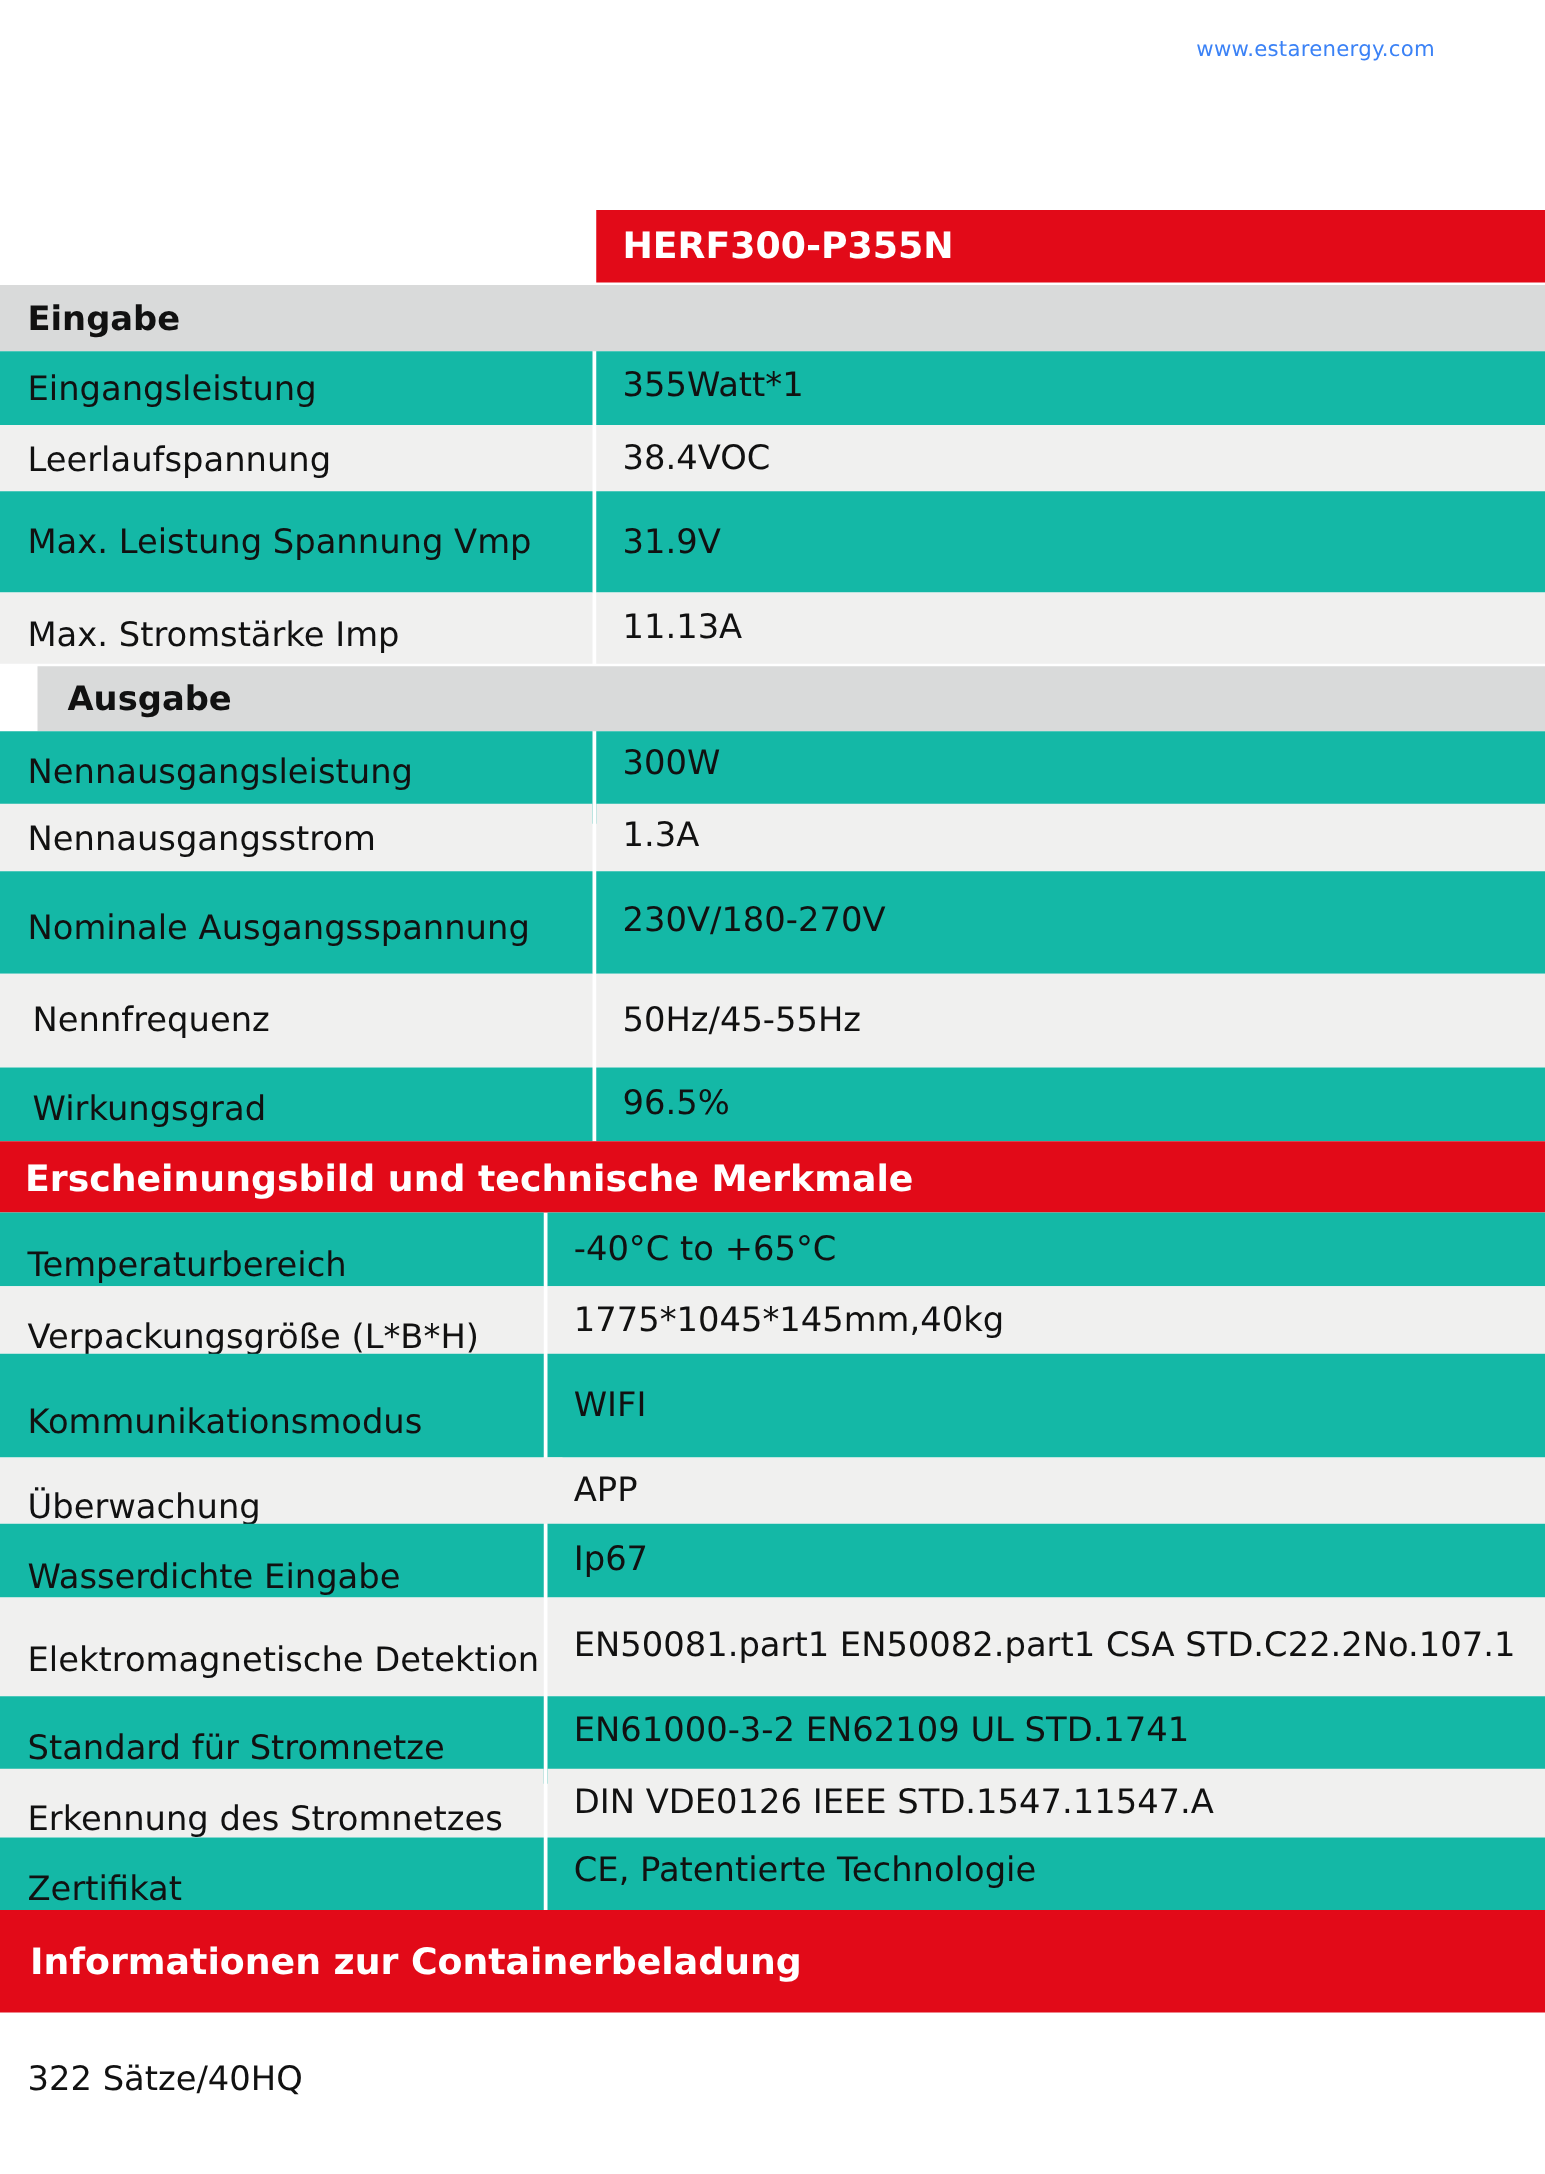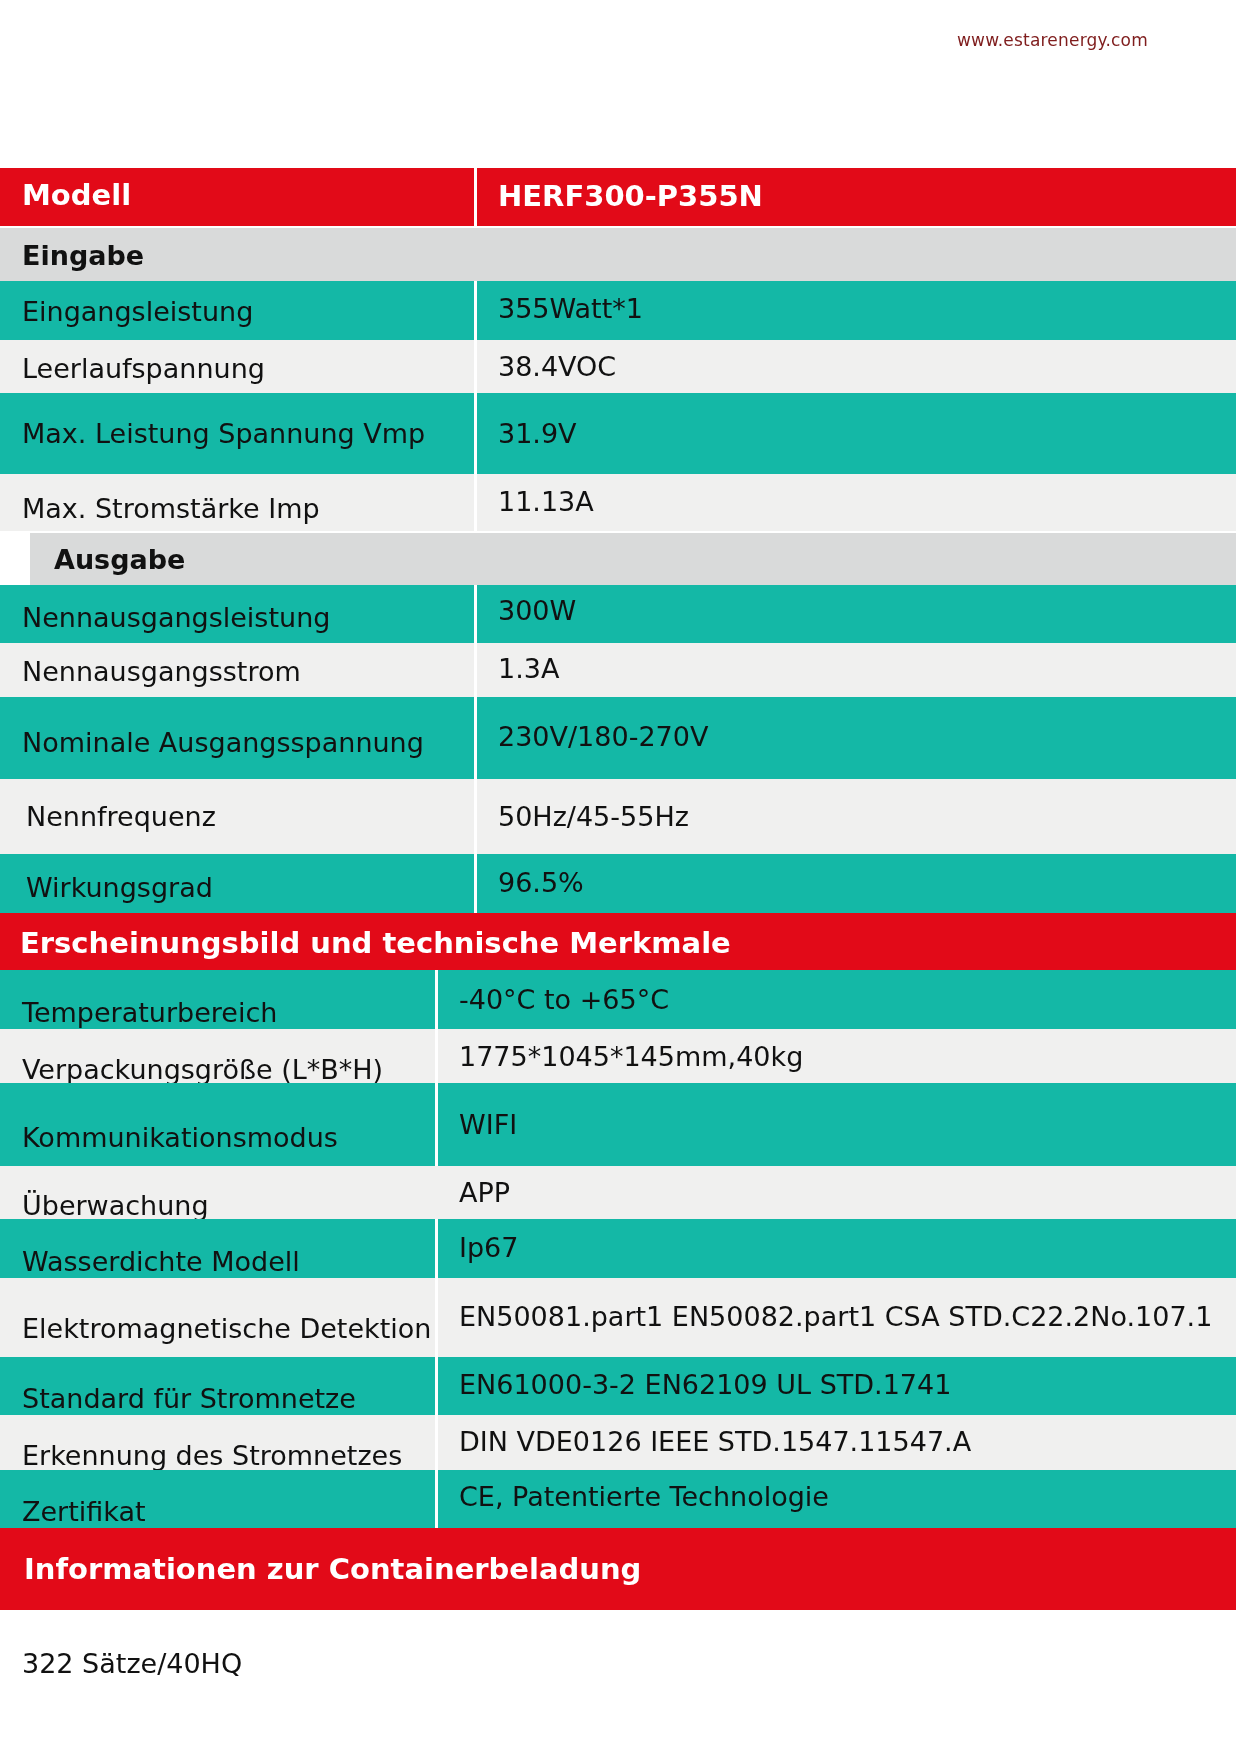--- a/index.html
+++ b/index.html
@@ -13,21 +13,21 @@
       position: relative;
       overflow: hidden;
       font-family: "DejaVu Sans", "Liberation Sans", sans-serif;
       color: #111111;
     }
     .website {
       position: absolute;
       top: 30px;
       left: 957px;
       font-size: 17px;
-      color: #7f1d1d;
+      color: #3b82f6;
       letter-spacing: 0.2px;
     }
     .row {
       position: absolute;
       left: 0;
       width: 1236px;
     }
     .cell {
       position: absolute;
       top: 0;
@@ -74,23 +74,20 @@
       font-size: 27px;
       white-space: nowrap;
     }
   </style>
 </head>
 <body>
 
 <div class="website">www.estarenergy.com</div>
 
 <div class="row red" style="top:168px;height:58px;">
-  <div class="cell c-label" style="width:474px;">
-    <span class="txt" style="left:22px;top:13px;">Modell</span>
-  </div>
   <div class="cell c-value" style="left:477px;">
     <span class="txt" style="left:21px;top:14px;">HERF300-P355N</span>
   </div>
 </div>
 
 <div class="row section" style="top:228px;height:53px;">
   <div class="cell" style="left:0;right:0;">
     <span class="txt" style="left:22px;top:14px;">Eingabe</span>
   </div>
 </div>
@@ -206,21 +203,21 @@
 <div class="row shade" style="top:1166px;height:53px;">
   <div class="cell c-label" style="width:450px;">
       <span class="txt" style="left:22px;top:26px;">Überwachung</span>
     </div>
   <div class="cell c-value" style="left:438px;">
       <span class="txt" style="left:21px;top:13px;">APP</span>
     </div>
 </div>
 <div class="row plain" style="top:1219px;height:59px;">
   <div class="cell c-label" style="width:435px;">
-      <span class="txt" style="left:22px;top:29px;">Wasserdichte Modell</span>
+      <span class="txt" style="left:22px;top:29px;">Wasserdichte Eingabe</span>
     </div>
   <div class="cell c-value" style="left:438px;">
       <span class="txt" style="left:21px;top:15px;">Ip67</span>
     </div>
 </div>
 <div class="row shade" style="top:1278px;height:79px;">
   <div class="cell c-label" style="width:435px;">
       <span class="txt" style="left:22px;top:37px;">Elektromagnetische Detektion</span>
     </div>
   <div class="cell c-value" style="left:438px;">

